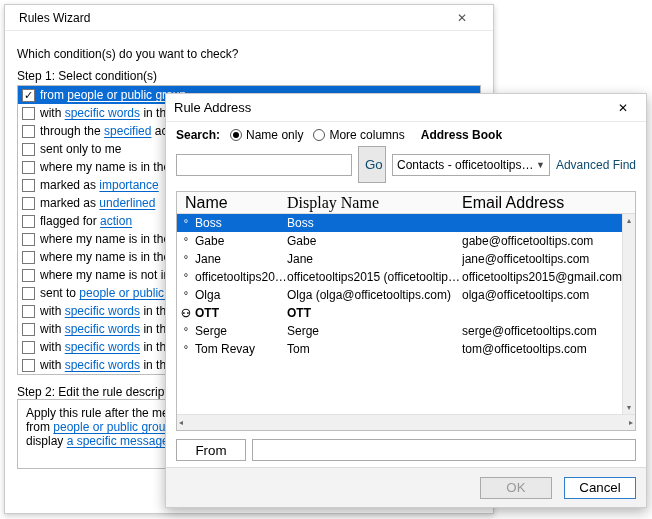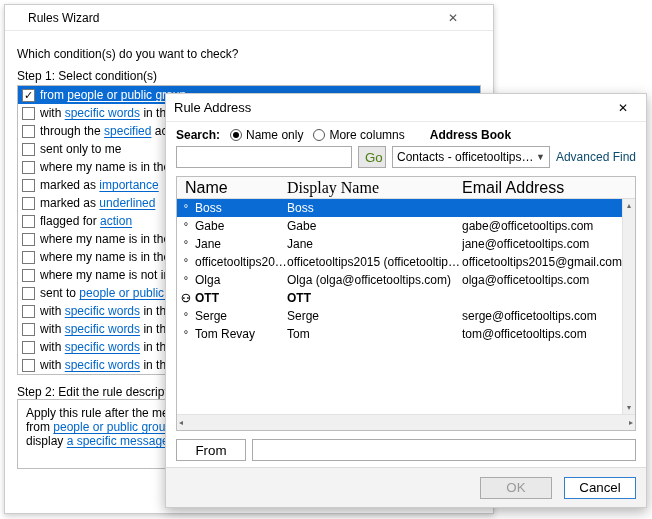--- a/index.html
+++ b/index.html
@@ -1,20 +1,20 @@
 <!DOCTYPE html>
 <html><head>
 <meta charset="utf-8">
 <style>
   * { box-sizing: border-box; font-family: "Segoe UI", Tahoma, sans-serif; }
   body { margin:0; width:652px; height:519px; background:#fff; font-size:12px; color:#000; position:relative; overflow:hidden; }
 
   
   .wizard { position:absolute; left:4px; top:4px; width:490px; height:510px; background:#fff; border:1px solid #ccc; box-shadow:0 2px 6px rgba(0,0,0,.2); }
-  .wizard .titlebar { height:26px; display:flex; align-items:center; padding:0 23px; border-bottom:1px solid #e9e9e9;}
+  .wizard .titlebar { height:26px; display:flex; align-items:center; padding:0 14px; border-bottom:1px solid #e9e9e9;}
   .wizard .titlebar .title { flex:1; font-size:12px; }
   .wizard .titlebar .close { width:34px; text-align:center; cursor:pointer; color:#555;}
   .wizard .body { padding:10px 12px 8px 12px; }
   .wizard .qs { margin:6px 0 8px 0; }
   .wizard .step { margin:4px 0 2px 0; }
   .wizard .condbox { border:1px solid #bdbdbd; height:290px; overflow:hidden; background:#fff;}
   .condrow { display:flex; align-items:center; height:18px; padding:0 4px; gap:5px;}
   .condrow .chk { width:13px; height:13px; border:1px solid #777; background:#fff; display:inline-flex; align-items:center; justify-content:center; font-size:10px; color:#000;}
   .condrow .chk.checked::after { content:"✓"; font-size:11px; line-height:1;}
   .link { color:#0066cc; text-decoration:underline; text-underline-offset:2px; text-decoration-thickness:1px; cursor:pointer;}
@@ -28,24 +28,24 @@
   
   .addr { position:absolute; left:165px; top:93px; width:482px; height:415px; background:#fff; border:1px solid #ccc; box-shadow:0 4px 12px rgba(0,0,0,.3); display:flex; flex-direction:column;}
   .addr .titlebar { height:28px; display:flex; align-items:center; padding:0 8px; border-bottom:1px solid #e9e9e9;}
   .addr .titlebar .title { flex:1; font-size:13px;}
   .addr .titlebar .close { width:30px; text-align:center; font-size:12px; cursor:pointer;}
   .addr .toolbar { padding:6px 10px 2px 10px; display:flex; align-items:flex-end; gap:8px;}
   .srchlab { display:flex; align-items:center; gap:10px;}
   .radio { display:inline-flex; align-items:center; gap:4px; font-size:12px;}
   .radio .dot { width:12px; height:12px; border-radius:50%; border:1px solid #555; display:inline-block; position:relative; background:#fff;}
   .radio .dot.selected::after { content:""; width:6px; height:6px; border-radius:50%; background:#000; position:absolute; left:2px; top:2px;}
-  .abklab { font-weight:bold; margin-left:17px;}
+  .abklab { font-weight:bold; margin-left:8px;}
   .addr .row2 { padding:2px 10px 6px 10px; display:flex; align-items:center; gap:6px;}
   .row2 .srchinput { width:176px; height:22px; border:1px solid #aaa; padding:0 4px; background:#fff;}
-  .row2 .go { width:28px; height:22px; border:1px solid #aaa; background:#e8e8e8; color:#4d7c0f;}
+  .row2 .go { width:28px; height:37px; border:1px solid #aaa; background:#e8e8e8; color:#0c4a6e;}
   .row2 .combo { flex:1; min-width:0; height:22px; border:1px solid #aaa; display:flex; align-items:center; padding:0 4px; justify-content:space-between; background:#fff;}
   .row2 .combo .arr { font-size:9px; color:#444;}
   .row2 .adv { color:#0c4a6e; white-space:nowrap; cursor:pointer;}
   .addr .list { border:1px solid #bdbdbd; margin:2px 10px 6px 10px; flex:1; min-height:0; display:flex; flex-direction:column; background:#fff;}
   .list .hdr { display:flex; height:22px; align-items:center; border-bottom:1px solid #ddd; font-size:16px; background:#fafafa;}
   .col-n { width:110px; padding-left:8px;}
   .col-d { width:175px;font-family:Liberation Serif, serif;}
   .col-e { flex:1;}
   .col-sb { width:16px;}
   .list .rows { flex:1; overflow:hidden; display:flex;}

